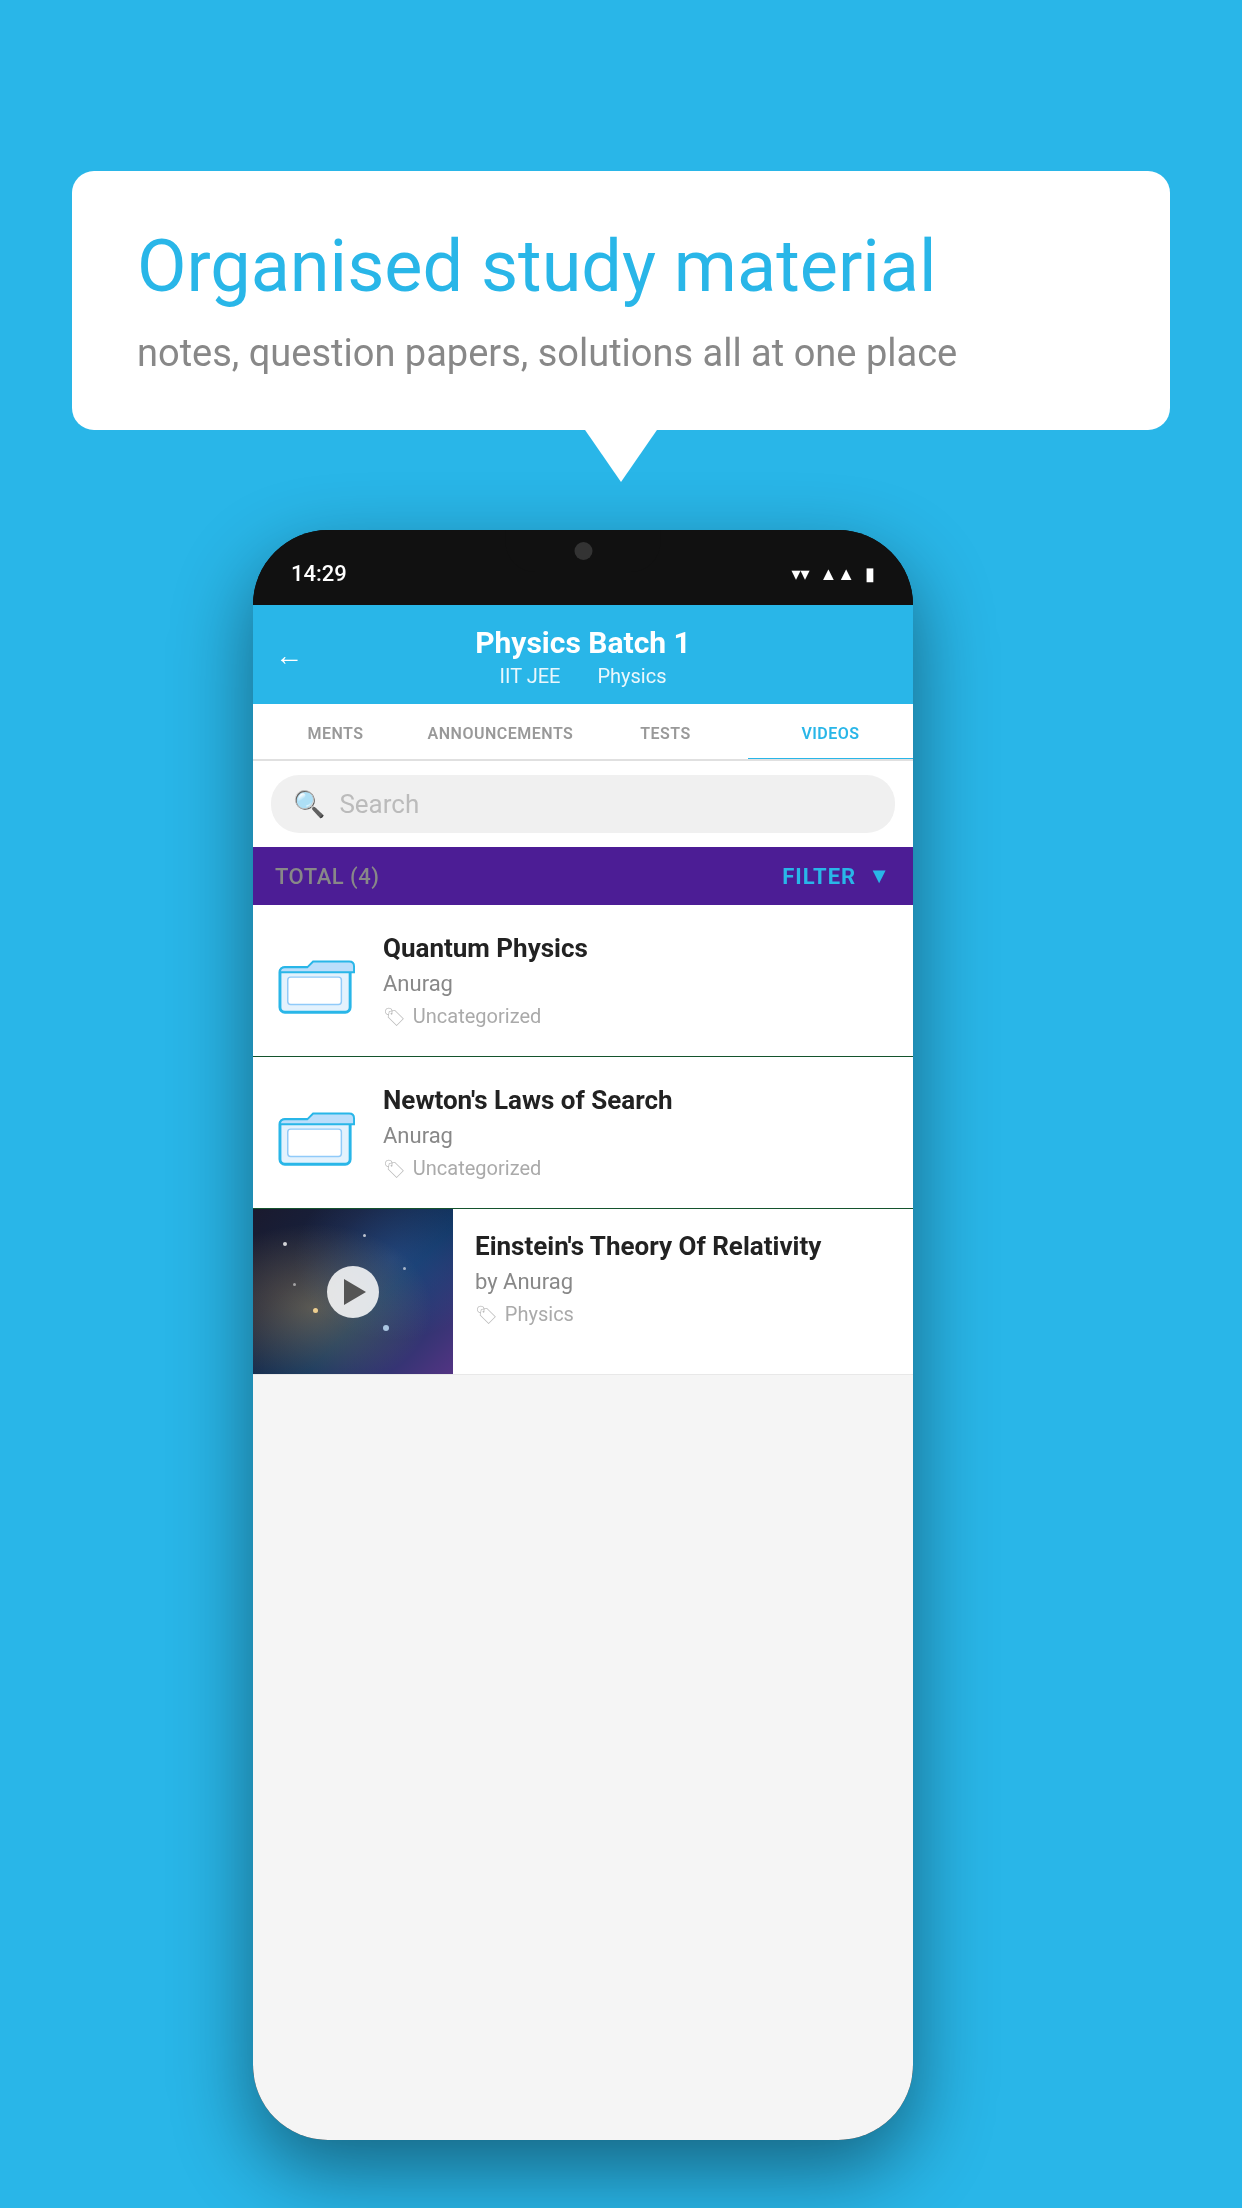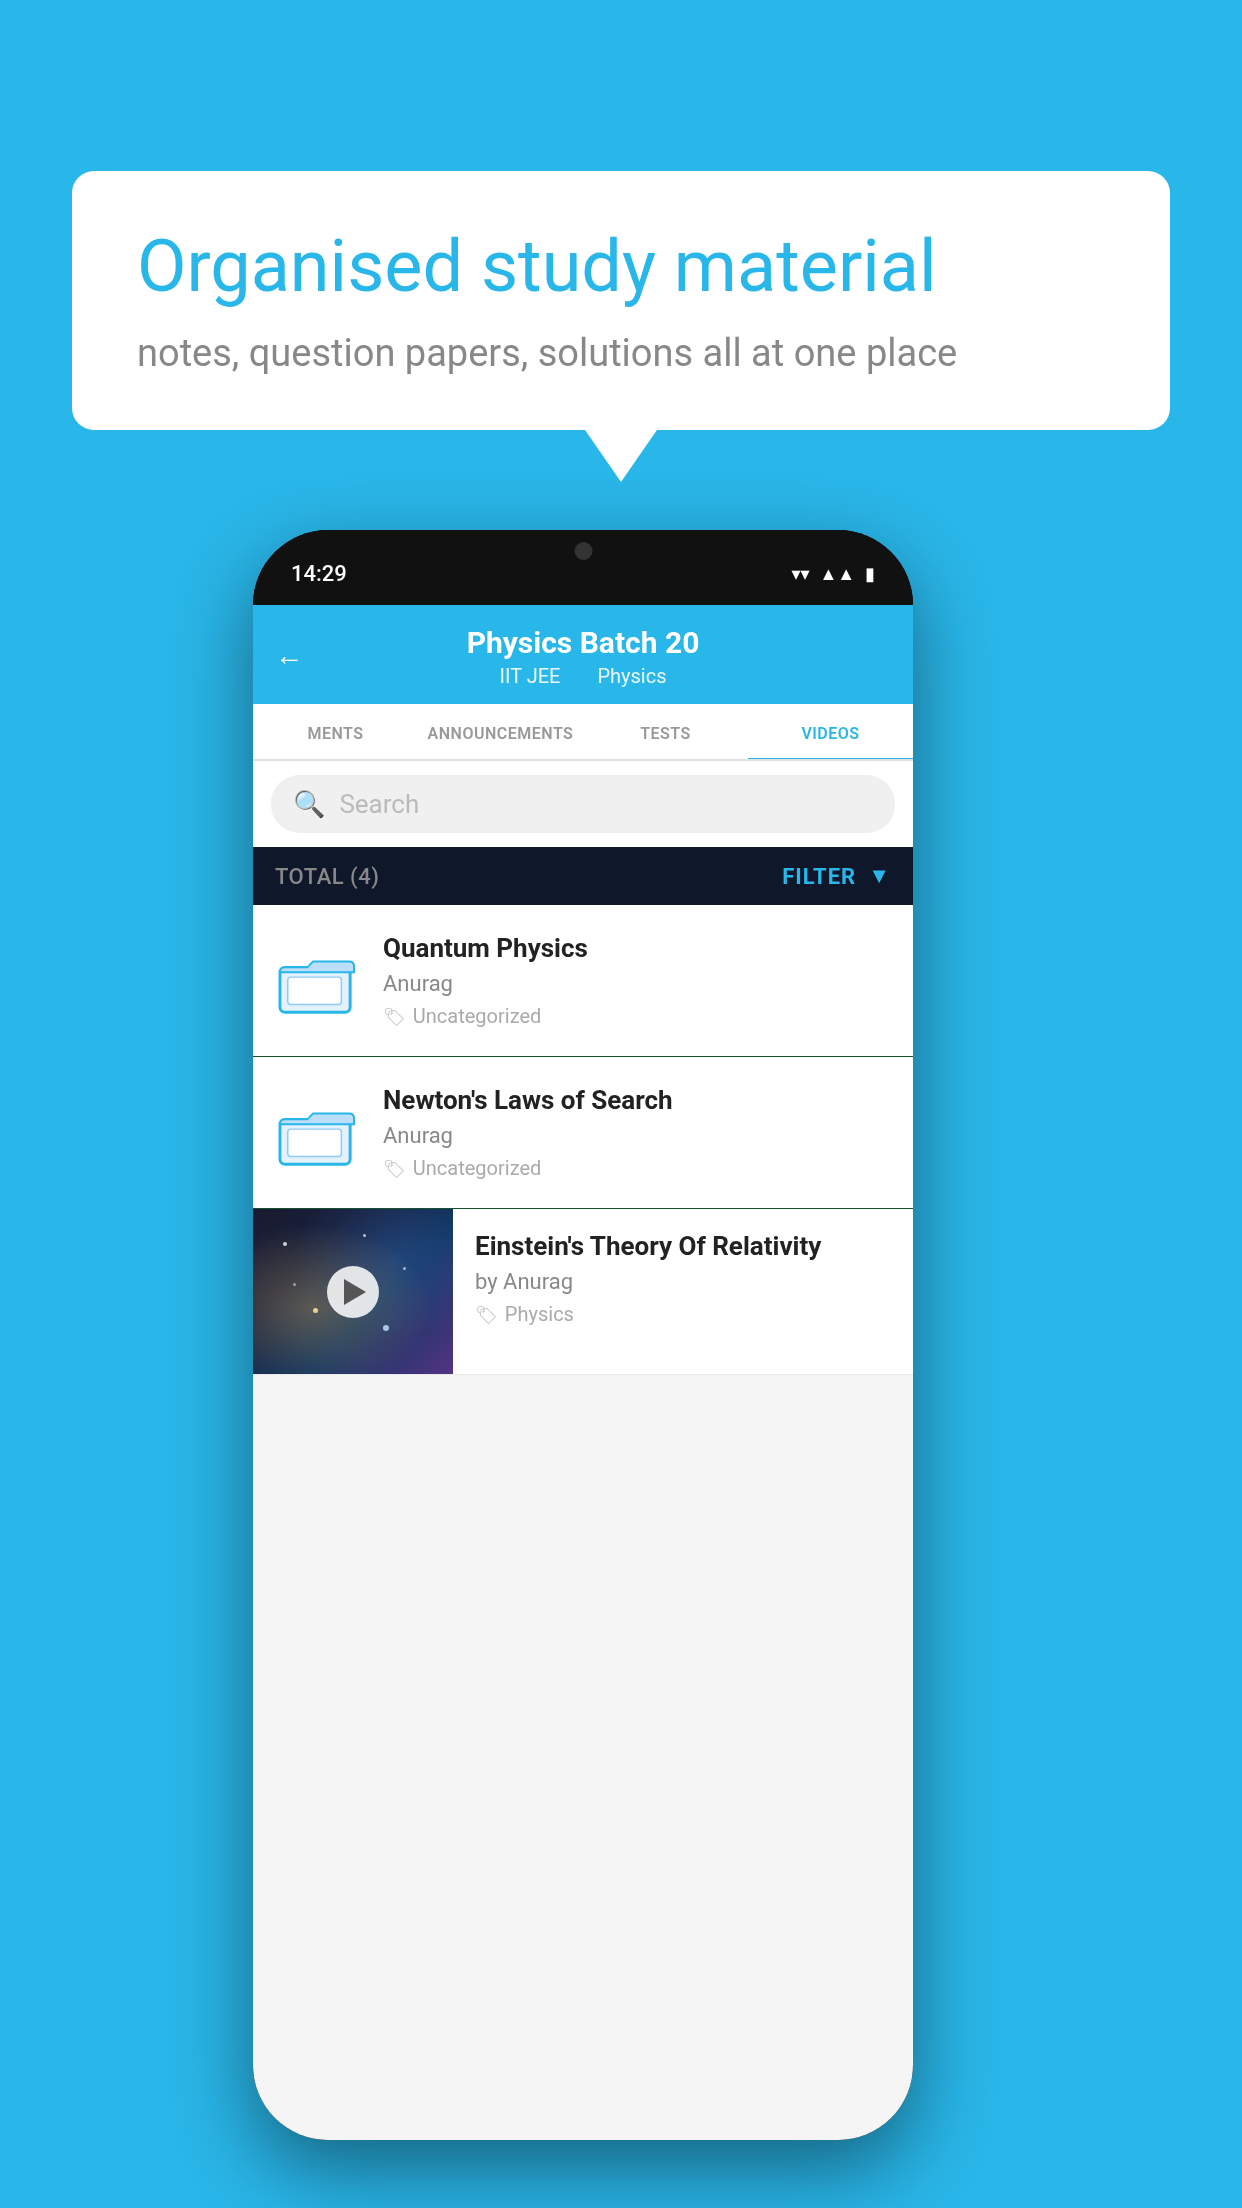--- a/index.html
+++ b/index.html
@@ -204,21 +204,21 @@
       color: #aaa;
       font-size: 26px;
     }
     .search-placeholder {
       font-size: 26px;
       color: #bbb;
     }
 
     
     .filter-bar {
-      background: #0f172a;
+      background: #4c1d95;
       display: flex;
       justify-content: space-between;
       align-items: center;
       padding: 16px 22px;
     }
     .total-count {
       font-size: 22px;
       color: #888;
       font-weight: 500;
       letter-spacing: 0.5px;
@@ -356,21 +356,21 @@
         <span style="color:white;font-size:18px;">▾▾</span>
         <span style="color:white;font-size:18px;">▲▲</span>
         <span style="color:white;font-size:18px;">▮</span>
       </div>
     </div>
 
     <div class="phone-screen">
 
       <div class="app-header">
         <div class="back-arrow">←</div>
-        <div class="header-title">Physics Batch 20</div>
+        <div class="header-title">Physics Batch 1</div>
         <div class="header-subtitle">
           <span>IIT JEE</span>
           <span>  </span>
           <span>Physics</span>
         </div>
       </div>
 
       <div class="tabs-bar">
         <div class="tab-item">
           <span>MENTS</span>

